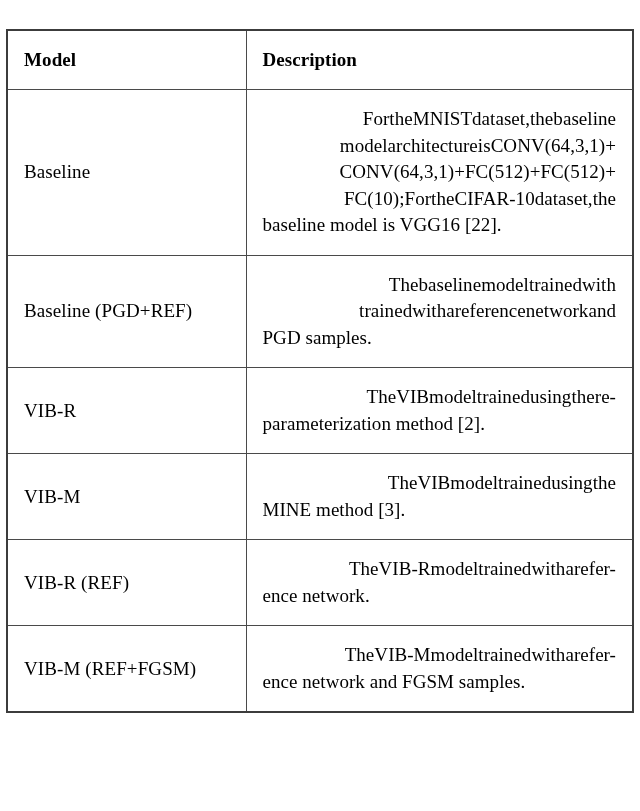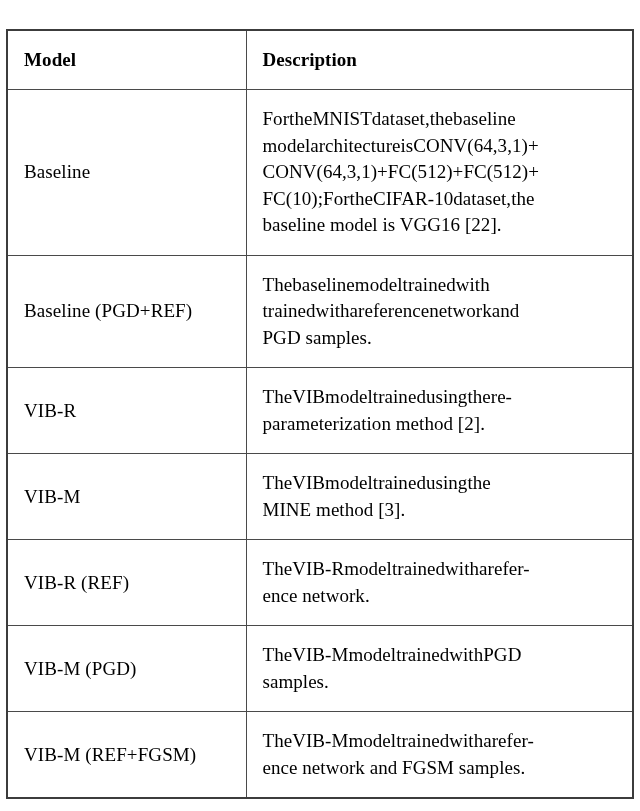--- a/index.html
+++ b/index.html
@@ -95,21 +95,21 @@
     padding-bottom: 1px;
   }
 
   
   .cell-desc > .line {
     display: block;
     white-space: nowrap;
   }
   .cell-desc > .line.stretch {
     display: flex;
-    justify-content: flex-start;
+    justify-content: flex-end;
   }
   .cell-desc > .line.stretch > span { white-space: pre; }
 </style>
 </head>
 <body>
 
 <div class="caption-sliver">
   <div class="caption-text">Table 1. The description of models.</div>
 </div>
 
@@ -222,34 +222,20 @@
               <span>model</span>
               <span>trained</span>
               <span>with</span>
               <span>a</span>
               <span>refer-</span>
             </span>
             <span class="line">ence network.</span>
           </td>
         </tr>
         <tr>
-          <td class="cell-model">VIB-M (PGD)</td>
-          <td class="cell-desc">
-            <span class="line stretch">
-              <span>The</span>
-              <span>VIB-M</span>
-              <span>model</span>
-              <span>trained</span>
-              <span>with</span>
-              <span>PGD</span>
-            </span>
-            <span class="line">samples.</span>
-          </td>
-        </tr>
-        <tr>
           <td class="cell-model">VIB-M (REF+FGSM)</td>
           <td class="cell-desc">
             <span class="line stretch">
               <span>The</span>
               <span>VIB-M</span>
               <span>model</span>
               <span>trained</span>
               <span>with</span>
               <span>a</span>
               <span>refer-</span>

